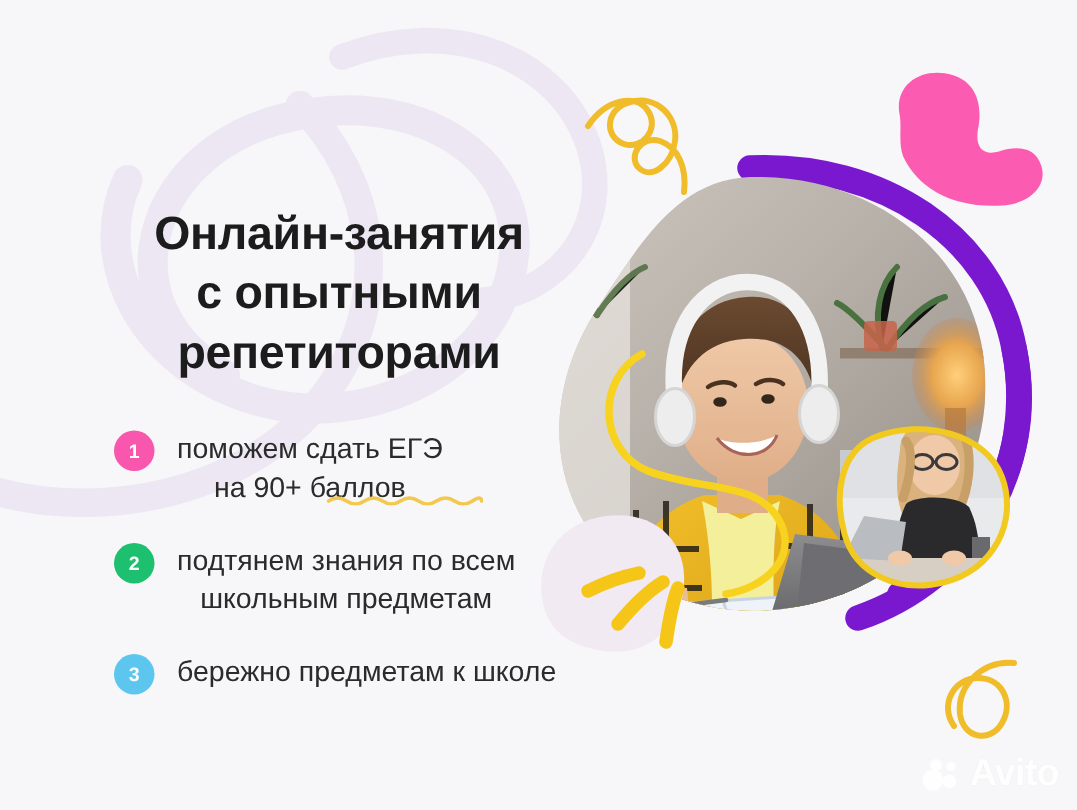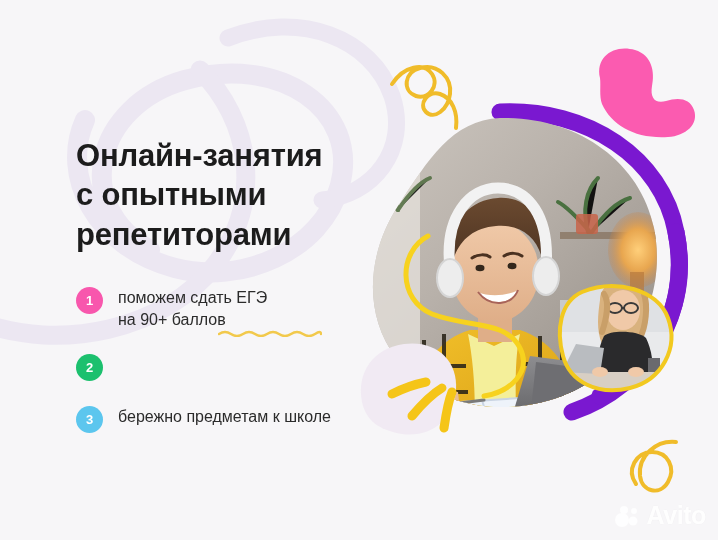--- a/index.html
+++ b/index.html
@@ -8,20 +8,21 @@
     font-family:"Liberation Sans", sans-serif;
     background:#f7f6f8;
     overflow:hidden;
     position:relative;
   }
   #stage {
     position:relative;
     width:718px; height:540px;
     background:#f7f6f8;
     overflow:hidden;
+    text-align:center;
   }
   .layer { position:absolute; top:0; left:0; width:718px; height:540px; }
   .layer svg { display:block; width:718px; height:540px; }
 
   
   #heading {
     position:absolute;
     left:76px; top:136px;
     width:300px;
     font-size:31px;
@@ -55,21 +56,21 @@
     color:#ffffff;
     font-size:13px;
     font-weight:700;
     display:flex;
     align-items:center;
     justify-content:center;
     margin-top:1px;
   }
   .btext {
     margin-left:15px;
-    font-size:16px;
+    font-size:19px;
     line-height:1.36;
     color:#2b2b2b;
     font-weight:400;
     white-space:pre-line;
     padding-top:1px;
   }
   .wavy {
     position:absolute;
     left:142px; top:44px;
     width:104px; height:7px;
@@ -327,20 +328,22 @@
       <span class="badge" style="background:#f857ad">1</span>
       <span class="btext">поможем сдать ЕГЭ
 на 90+ баллов</span>
       <svg class="wavy" viewBox="0 0 104 7" preserveAspectRatio="none">
         <path d="M 1 4 Q 7 0 13 4 T 25 4 T 37 4 T 49 4 T 61 4 T 73 4 T 85 4 T 97 4 T 103 4" fill="none" stroke="#f2c94c" stroke-width="2.4" stroke-linecap="round"></path>
       </svg>
     </li>
 
     <li class="bullet">
       <span class="badge" style="background:#1cc06e">2</span>
+      <span class="btext">подтянем знания по всем
+школьным предметам</span>
     </li>
 
     <li class="bullet">
       <span class="badge" style="background:#5cc6ee">3</span>
       <span class="btext">бережно предметам к школе</span>
     </li>
 
   </ul>
 
   <div id="avito">

